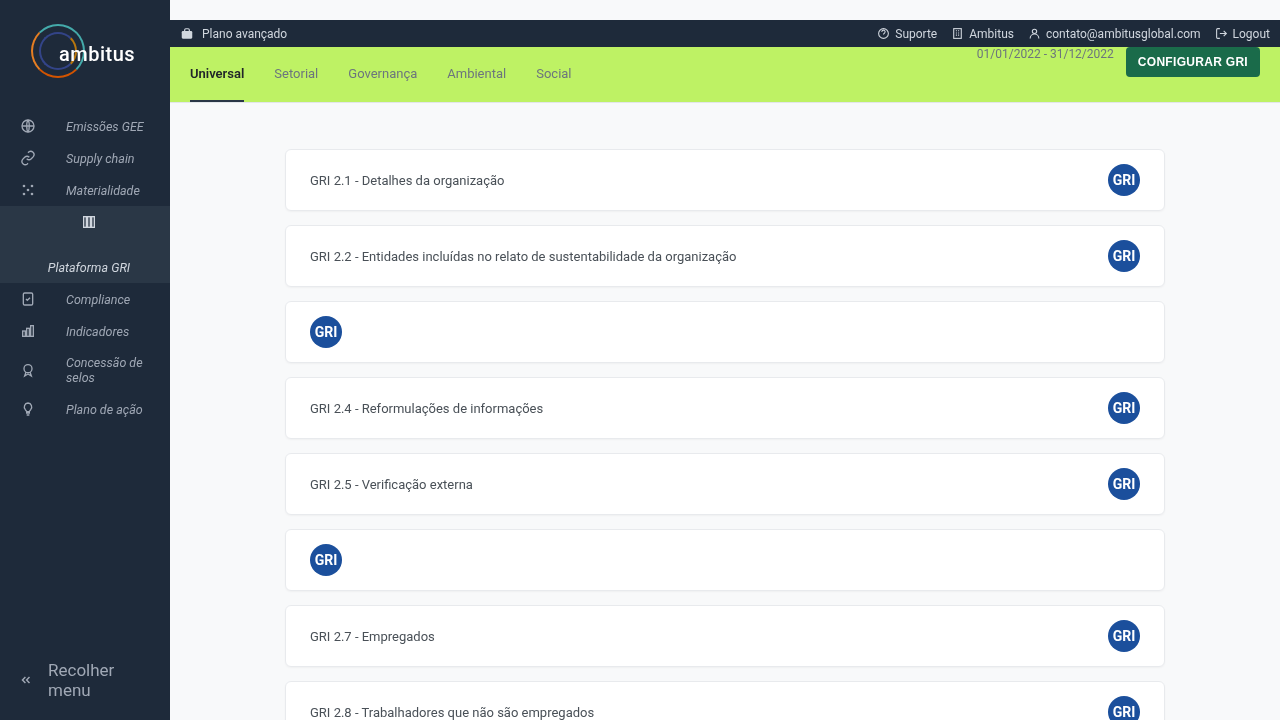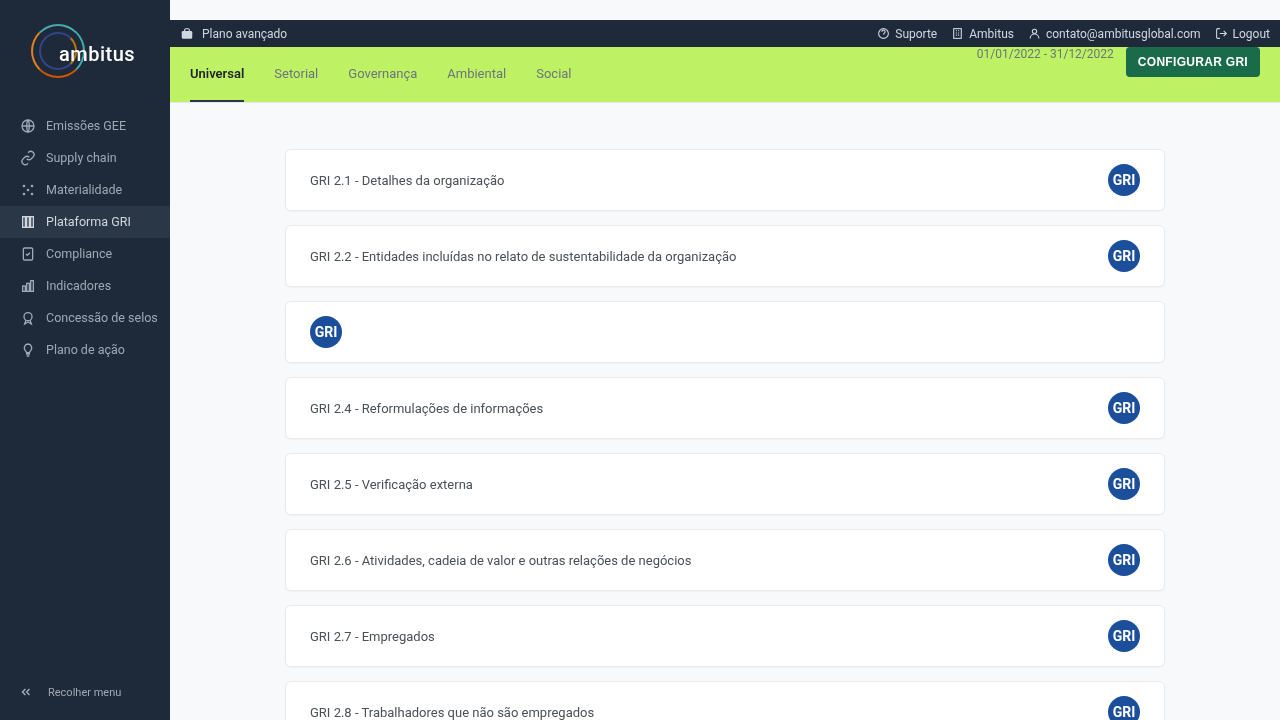--- a/index.html
+++ b/index.html
@@ -57,45 +57,47 @@
       font-size: 20px;
       font-weight: 500;
       letter-spacing: 0.5px;
     }
     .nav-list {
       list-style: none;
       flex: 1;
     }
     .nav-item {
       display: flex;
-      align-items: flex-start;
+      align-items: center;
       padding: 8px 12px 8px 18px;
       font-size: 12.5px;
       color: #a0a8b5;
       cursor: pointer;
       border-left: 2px solid transparent;
-      gap: 10px;
+      gap: 30px;
+      font-style: italic;
     }
     .nav-item.active {
       background: #2a3746;
       color: #d0d6de;
+      flex-direction: column;
     }
     .nav-icon {
       width: 16px;
       height: 16px;
       display: inline-flex;
       align-items: center;
       justify-content: center;
       flex-shrink: 0;
     }
     .collapse-menu {
       display: flex;
       align-items: center;
       padding: 12px 18px;
-      font-size: 11px;
+      font-size: 17px;
       color: #a0a8b5;
       gap: 14px;
       cursor: pointer;
       margin-bottom: 8px;
     }
     .main {
       flex: 1;
       display: flex;
       flex-direction: column;
       min-width: 0;
@@ -395,21 +397,20 @@
       </div>
       <div class="card">
         <span class="card-title">GRI 2.4 - Reformulações de informações</span>
         <span class="gri-badge">GRI</span>
       </div>
       <div class="card">
         <span class="card-title">GRI 2.5 - Verificação externa</span>
         <span class="gri-badge">GRI</span>
       </div>
       <div class="card">
-        <span class="card-title">GRI 2.6 - Atividades, cadeia de valor e outras relações de negócios</span>
         <span class="gri-badge">GRI</span>
       </div>
       <div class="card">
         <span class="card-title">GRI 2.7 - Empregados</span>
         <span class="gri-badge">GRI</span>
       </div>
       <div class="card">
         <span class="card-title">GRI 2.8 - Trabalhadores que não são empregados</span>
         <span class="gri-badge">GRI</span>
       </div>

